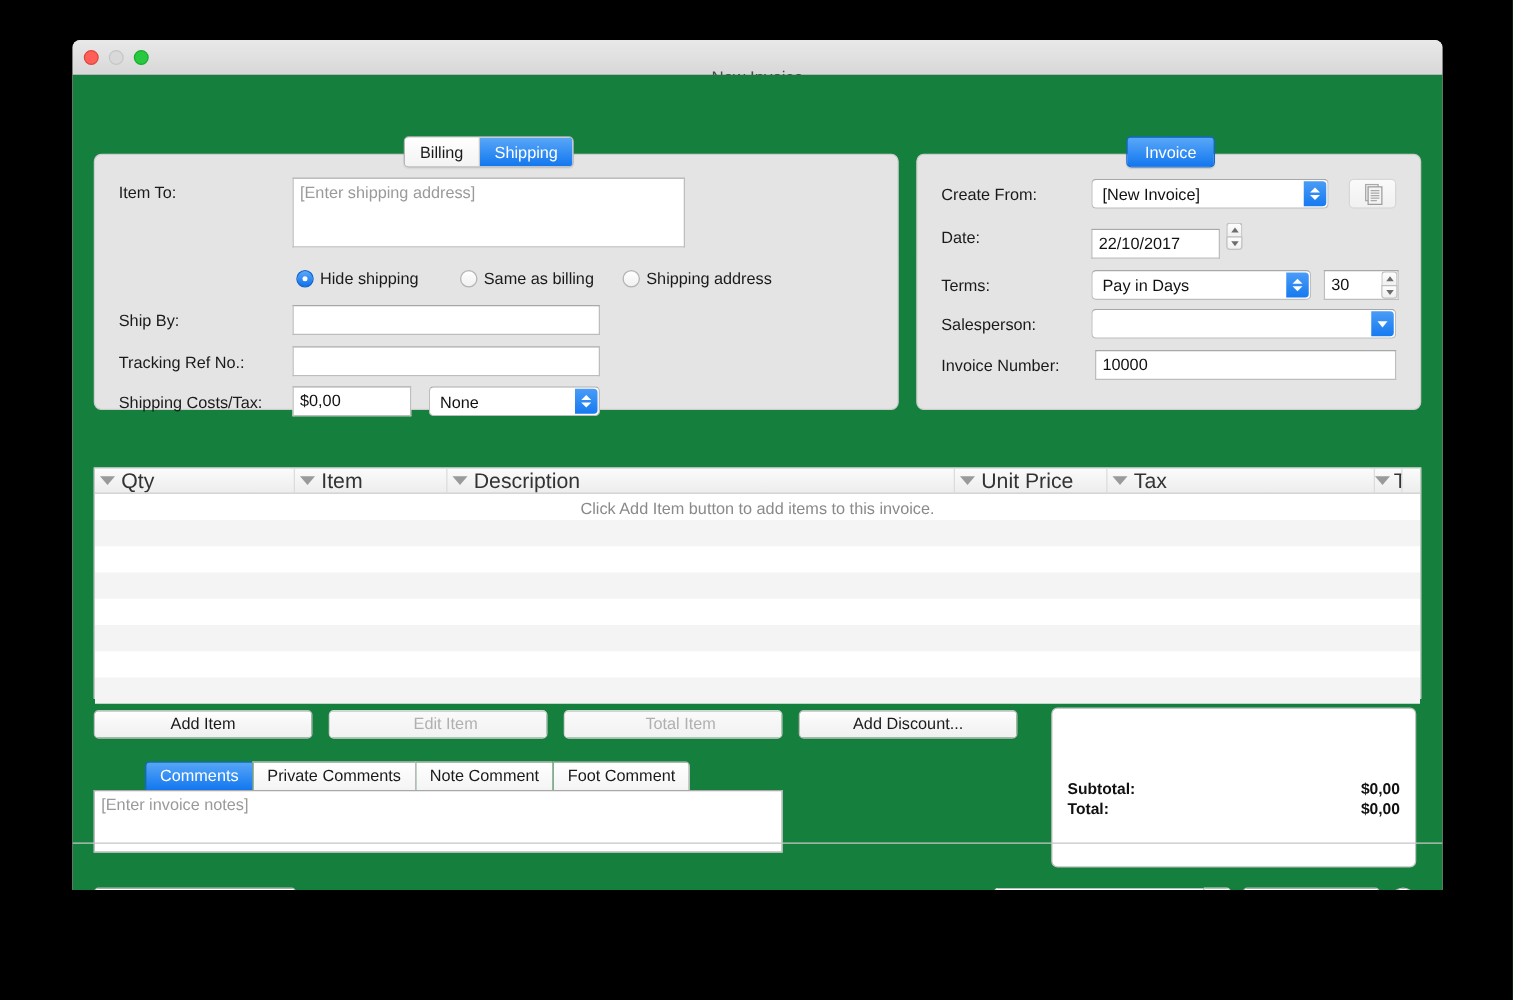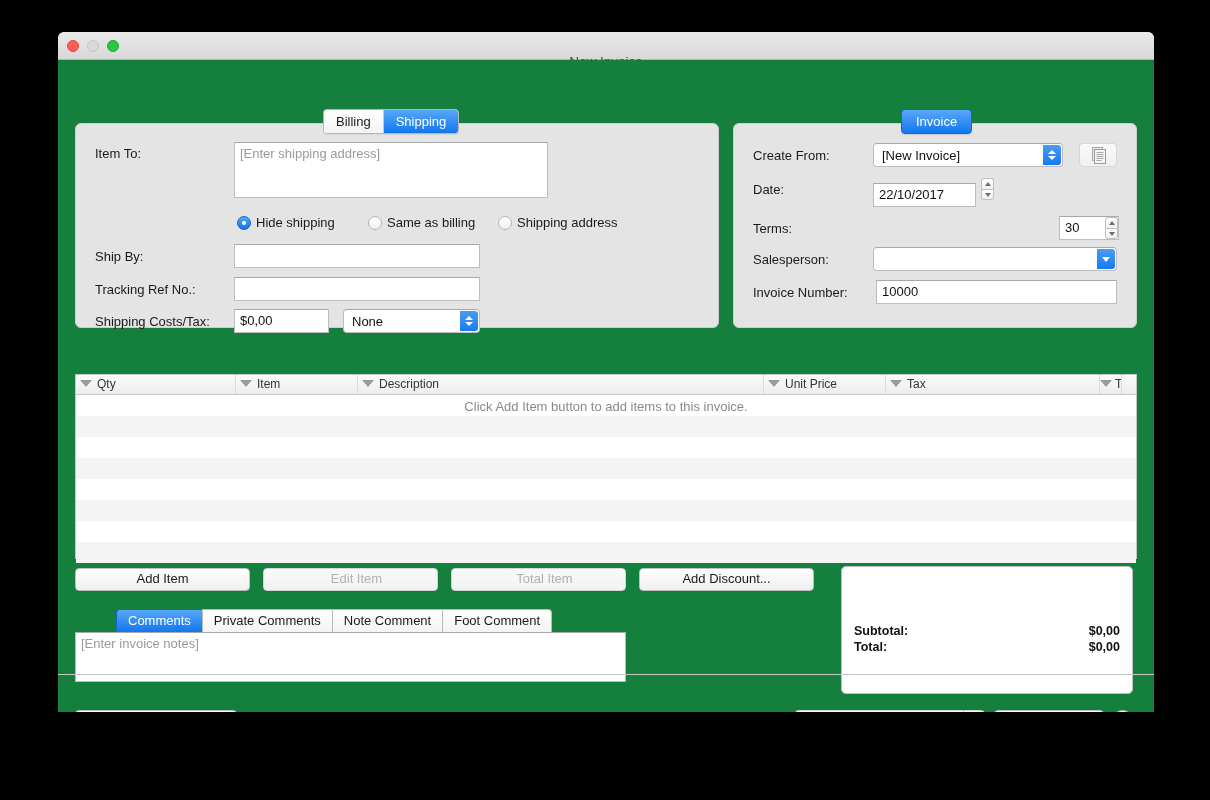--- a/index.html
+++ b/index.html
@@ -213,21 +213,21 @@
   }
   #thead {
     position: relative;
     height: 20px;
     background: linear-gradient(to bottom,#fbfbfb,#ededed);
     border-bottom: 1px solid #c8c8c8;
   }
   .th {
     position: absolute; top: 0;
     height: 19px;
-    font-size: 12px;
+    font-size: 17px;
     color: #333;
     line-height: 19px;
     border-right: 1px solid #dcdcdc;
     padding-left: 4px;
     overflow: hidden;
     white-space: nowrap;
   }
   .th .sortarrow {
     display: inline-block;
     width: 0; height: 0;
@@ -414,20 +414,24 @@
     </div>
 
     <div class="label" style="position:absolute; left:695px; top:122px;">Date:</div>
     <div class="textfield" style="position:absolute; left:815px; top:123px; width:103px; height:24px;">22/10/2017</div>
     <div class="stepper" style="position:absolute; left:923px; top:118px;">
       <div class="up"></div>
       <div class="dn"></div>
     </div>
 
     <div class="label" style="position:absolute; left:695px; top:161px;">Terms:</div>
+    <div class="popup" style="position:absolute; left:815px; top:156px; width:176px; height:24px;">
+      <span>Pay in Days</span>
+      <span class="arrows"></span>
+    </div>
     <div class="textfield" style="position:absolute; left:1001px; top:156px; width:60px; height:24px;">30</div>
     <div class="stepper" style="position:absolute; left:1047px; top:157px;">
       <div class="up"></div>
       <div class="dn"></div>
     </div>
 
     <div class="label" style="position:absolute; left:695px; top:192px;">Salesperson:</div>
     <div class="popup combo" style="position:absolute; left:815px; top:187px; width:244px; height:24px;">
       <span></span>
       <span class="arrows"></span>

